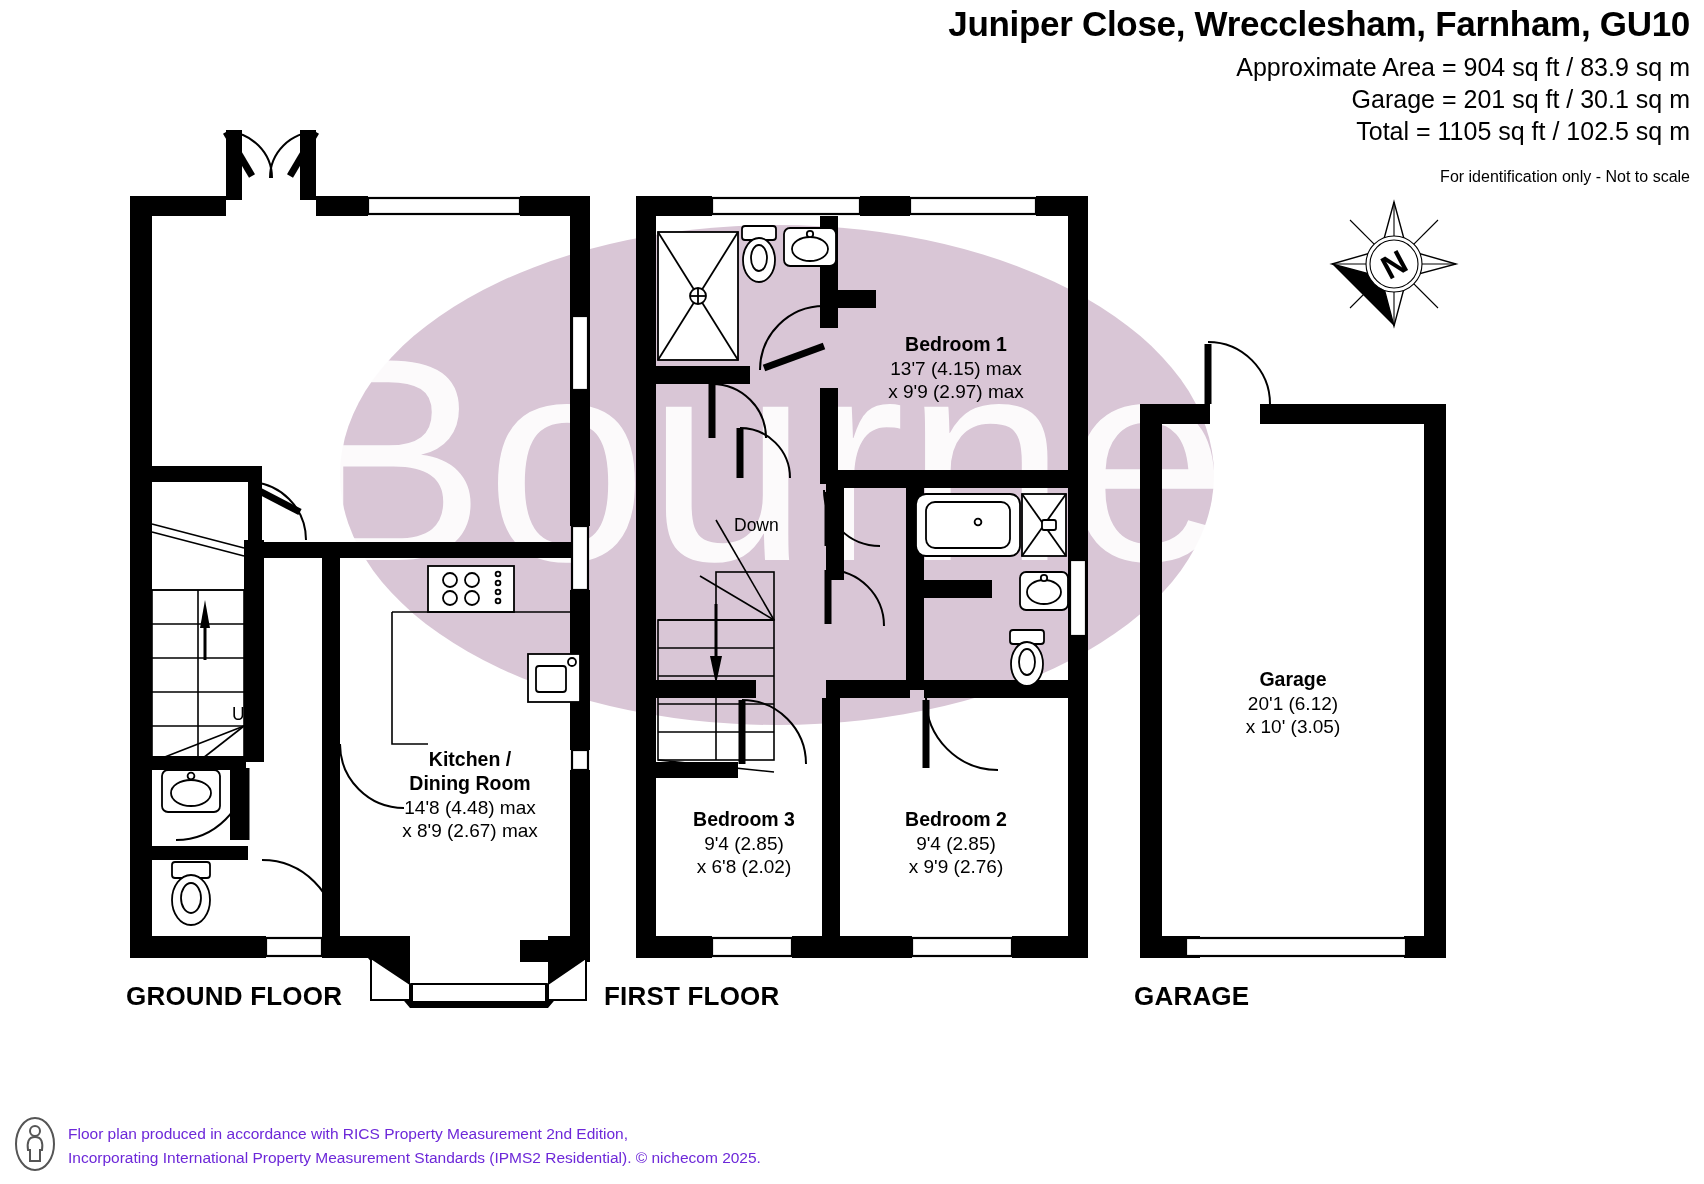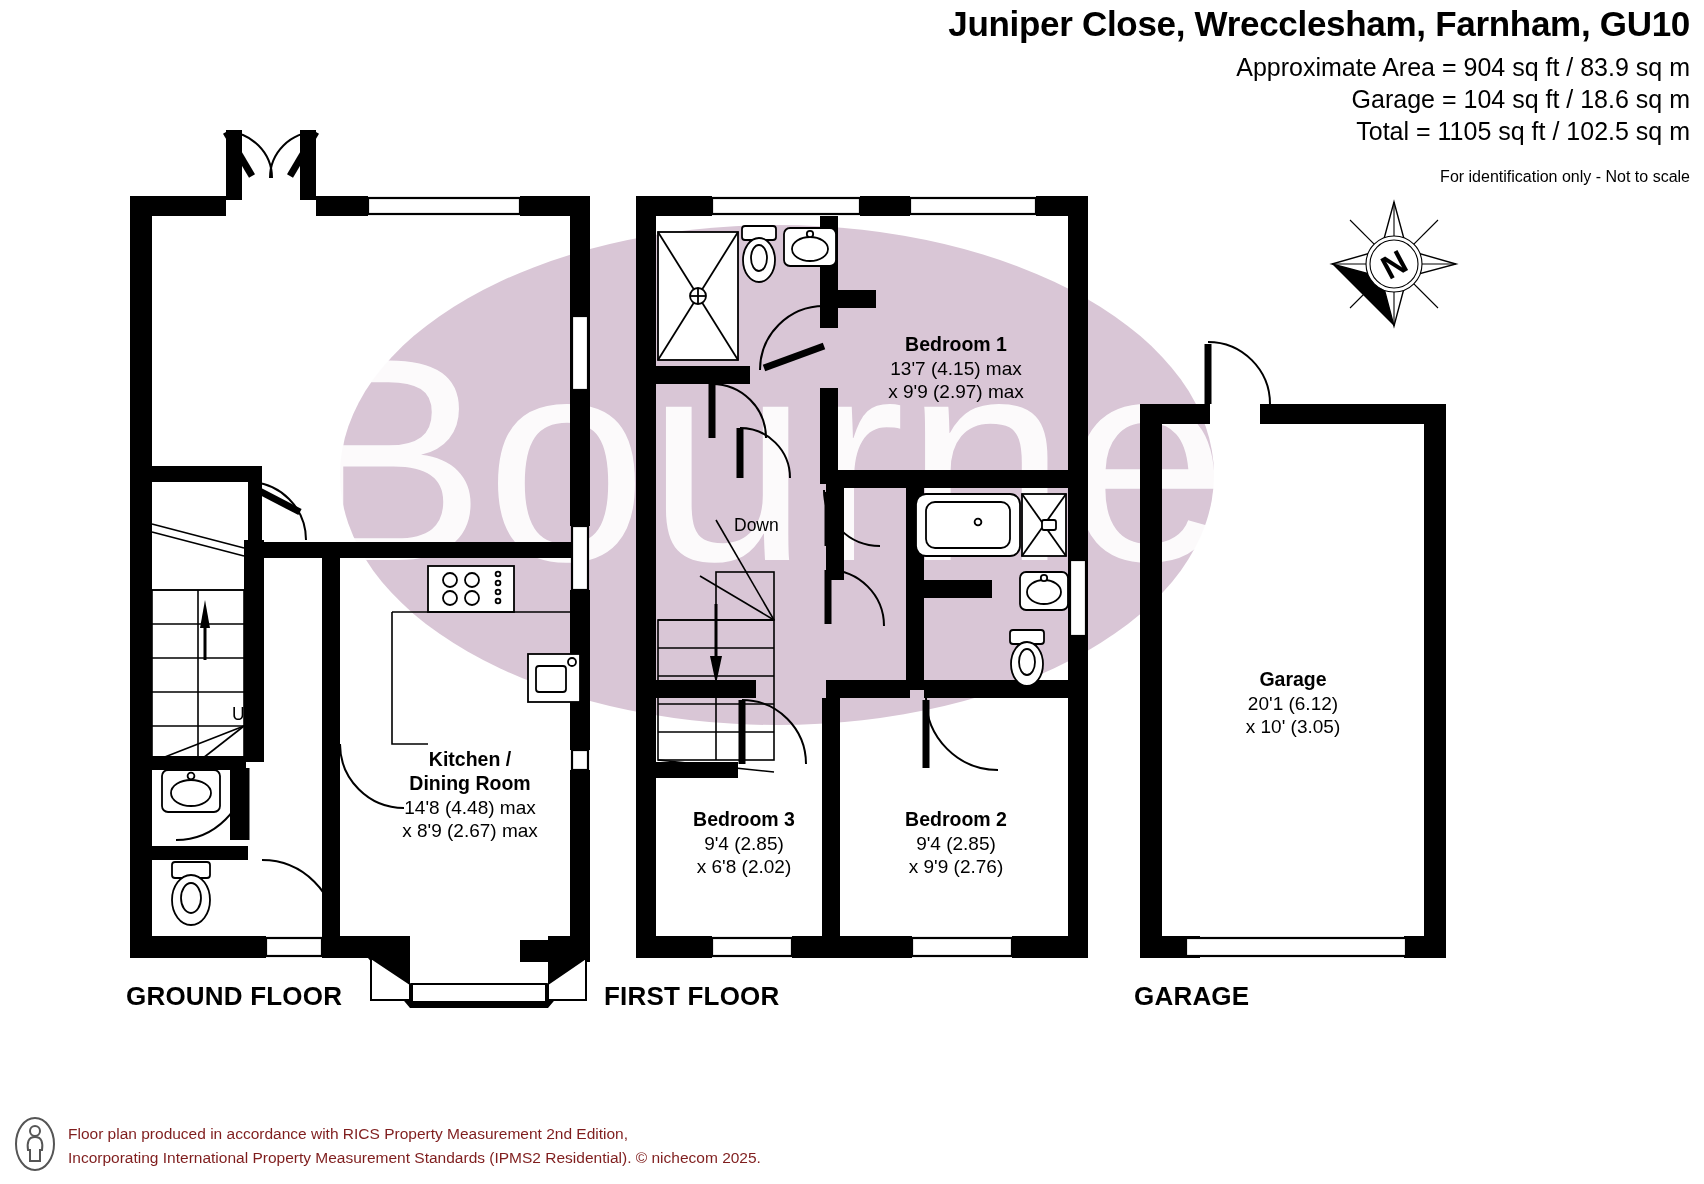--- a/index.html
+++ b/index.html
@@ -78,36 +78,36 @@
     position: absolute;
     left: 14px;
     bottom: 8px;
     display: flex;
     align-items: center;
     gap: 12px;
   }
   .footer-text {
     font-size: 15.5px;
     line-height: 1.52;
-    color: #7f1d1d;
+    color: #6d28d9;
     white-space: nowrap;
   }
   .footer-text .ln { display: block; }
   .person-badge { flex: 0 0 auto; }
 </style>
 </head>
 <body>
 
 <div id="root">
 
   <div class="header">
     <div class="title">Juniper Close, Wrecclesham, Farnham, GU10</div>
     <div class="areas">
       <div>Approximate Area = 904 sq ft / 83.9 sq m</div>
-      <div>Garage = 104 sq ft / 18.6 sq m</div>
+      <div>Garage = 201 sq ft / 30.1 sq m</div>
       <div>Total = 1105 sq ft / 102.5 sq m</div>
     </div>
     <div class="disclaimer">For identification only - Not to scale</div>
   </div>
 
   <div class="plan">
     <svg width="1704" height="1184" viewBox="0 0 1704 1184" xmlns="http://www.w3.org/2000/svg">
 
       <defs>
         <clipPath id="clipAll">

